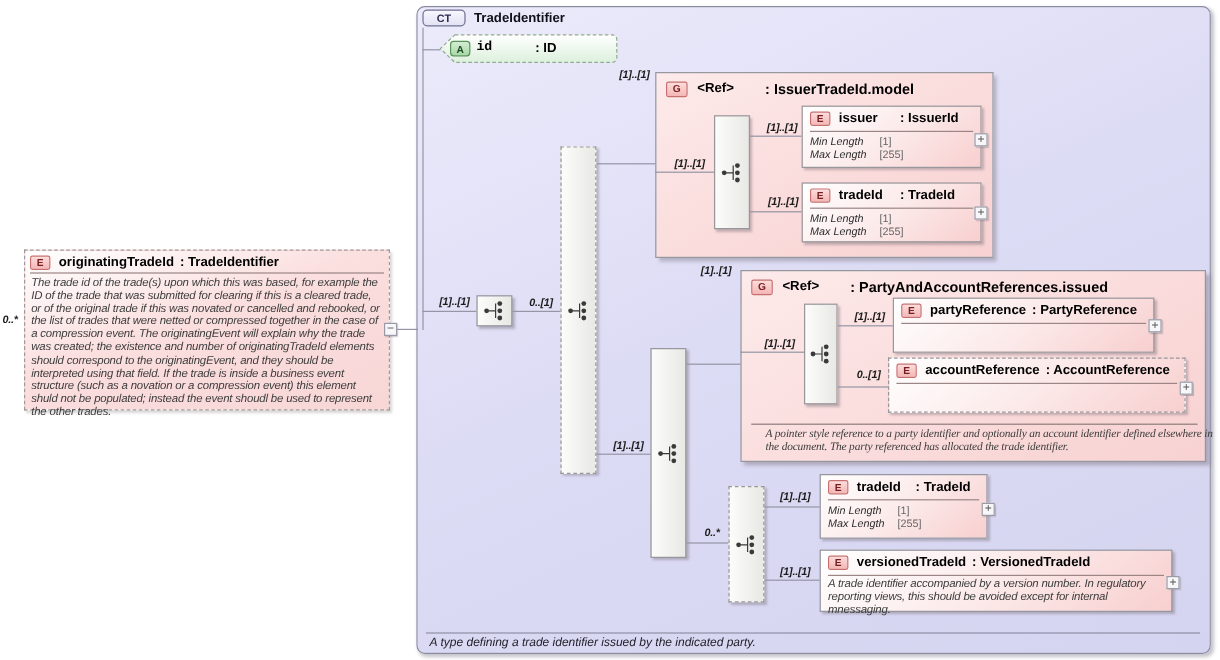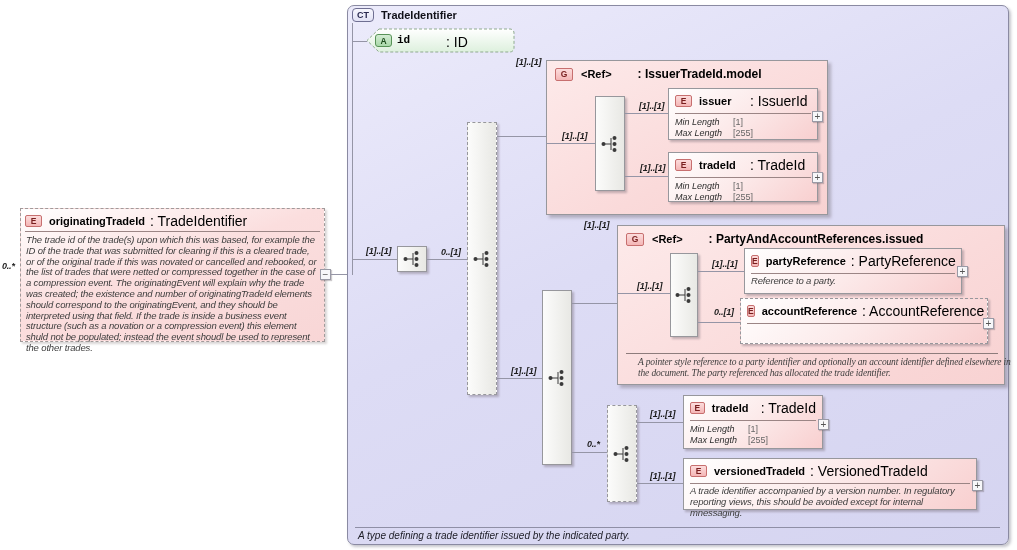--- a/index.html
+++ b/index.html
@@ -5,30 +5,30 @@
   html,body{margin:0;padding:0;background:#fff;font-family:"Liberation Sans",sans-serif;}
   .stage{position:relative;width:1017px;height:550px;background:#fff;overflow:hidden;}
   .abs{position:absolute;}
   .hline{height:1px;background:#9595a6;}
   .vline{width:1px;background:#9595a6;}
   .card{font-size:9px;font-style:italic;font-weight:bold;color:#1c1c1c;letter-spacing:-0.2px;white-space:nowrap;}
   
   .ct{border:1px solid #8a8aa2;border-radius:7px;background:linear-gradient(155deg,#ecebfb 0%,#dddcf5 45%,#d5d4f0 100%);box-shadow:2px 2px 3px rgba(90,90,110,.35);}
   .ct-title{font-size:11px;font-weight:bold;color:#101018;white-space:nowrap;}
   .badge{display:inline-flex;align-items:center;justify-content:center;font-weight:bold;box-sizing:border-box;}
-  .badge-ct{width:22px;height:14px;font-size:9px;border:1px solid #6f6f92;border-radius:4px;background:linear-gradient(180deg,#f7f7fe,#e2e2f5);color:#2b2b50;}
+  .badge-ct{width:36px;height:14px;font-size:9px;border:1px solid #6f6f92;border-radius:4px;background:linear-gradient(180deg,#f7f7fe,#e2e2f5);color:#2b2b50;}
   .badge-e{width:17px;height:12px;font-size:8.5px;border:1px solid #c76f6f;border-radius:2px;background:linear-gradient(180deg,#fcdcdc,#f4b6b6);color:#781e1e;}
   .badge-g{width:18px;height:13px;font-size:8.5px;border:1px solid #c76f6f;border-radius:2px;background:linear-gradient(180deg,#fcdcdc,#f4b6b6);color:#781e1e;}
   .badge-a{width:17px;height:13px;font-size:8.5px;border:1px solid #579257;border-radius:3px;background:linear-gradient(180deg,#d3ecd3,#a9d8a9);color:#1c4c1c;}
   
   .ebox{box-sizing:border-box;border:1px solid #97979c;background:linear-gradient(140deg,#ffffff 0%,#fceaea 50%,#f8cfcf 100%);box-shadow:2px 2px 2px rgba(110,100,110,.4);}
   .ebox.dashed{border-style:dashed;}
   .ehead{display:flex;align-items:center;gap:7px;padding:4px 6px 2px 6px;white-space:nowrap;}
   .ename{font-size:11px;font-weight:bold;color:#000;}
-  .etype{font-size:14px;font-weight:normal;color:#000;}
+  .etype{font-size:11px;font-weight:bold;color:#000;}
   .esep{height:1px;background:#9b8585;margin:2px 6px 2px 6px;}
   .facets{padding:1px 6px;font-size:9px;color:#2e2e2e;line-height:10.5px;white-space:nowrap;}
   .flabel{display:inline-block;width:58px;font-style:italic;}
   .fval{color:#666;}
   .anno{font-size:9.5px;font-style:italic;color:#3d3d3d;letter-spacing:-0.15px;line-height:10.8px;padding:2px 6px;}
   
   .gbox{box-sizing:border-box;border:1px solid #97979c;background:linear-gradient(150deg,#fdeaea 0%,#fadada 60%,#f8d2d2 100%);box-shadow:3px 3px 3px rgba(110,100,110,.4);}
   .ghead{display:flex;align-items:center;gap:8px;padding:6px 8px;white-space:nowrap;}
   .gname{font-size:11px;font-weight:bold;color:#000;margin-right:18px;}
   .gtype{font-size:12px;font-weight:bold;color:#000;}
@@ -207,21 +207,20 @@
   <span class="abs card" style="left:712px;top:259px;">[1]..[1]</span>
   <span class="abs card" style="left:714px;top:307px;">0..[1]</span>
 
   <div class="abs ebox" style="left:744px;top:248px;width:218px;height:46px;">
     <div class="ehead">
       <span class="badge badge-e">E</span>
       <span class="ename">partyReference</span>
       <span class="etype" style="margin-left:-2px;">: PartyReference</span>
     </div>
     <div class="esep"></div>
-    <div class="anno" style="padding-top:0;">Reference to a party.</div>
   </div>
   <div class="abs pm" style="left:957px;top:266px;">+</div>
 
   <div class="abs ebox dashed" style="left:740px;top:298px;width:248px;height:46px;">
     <div class="ehead">
       <span class="badge badge-e">E</span>
       <span class="ename">accountReference</span>
       <span class="etype" style="margin-left:-2px;">: AccountReference</span>
     </div>
     <div class="esep"></div>

